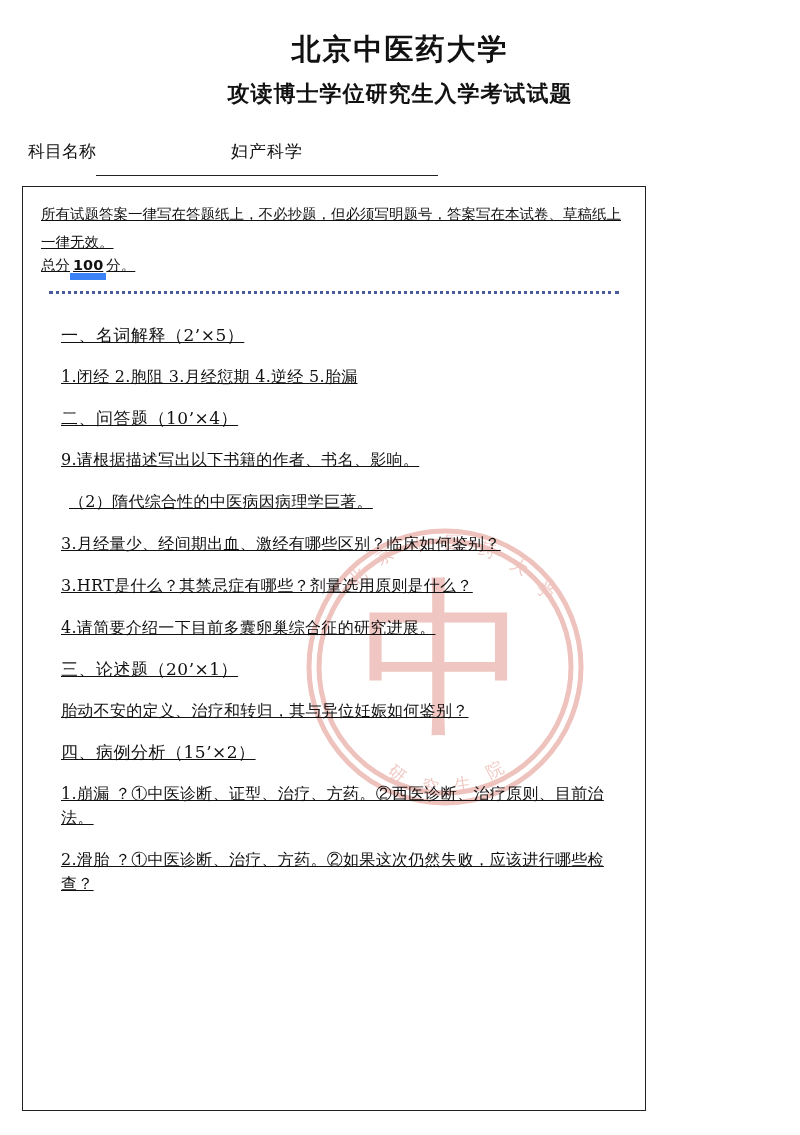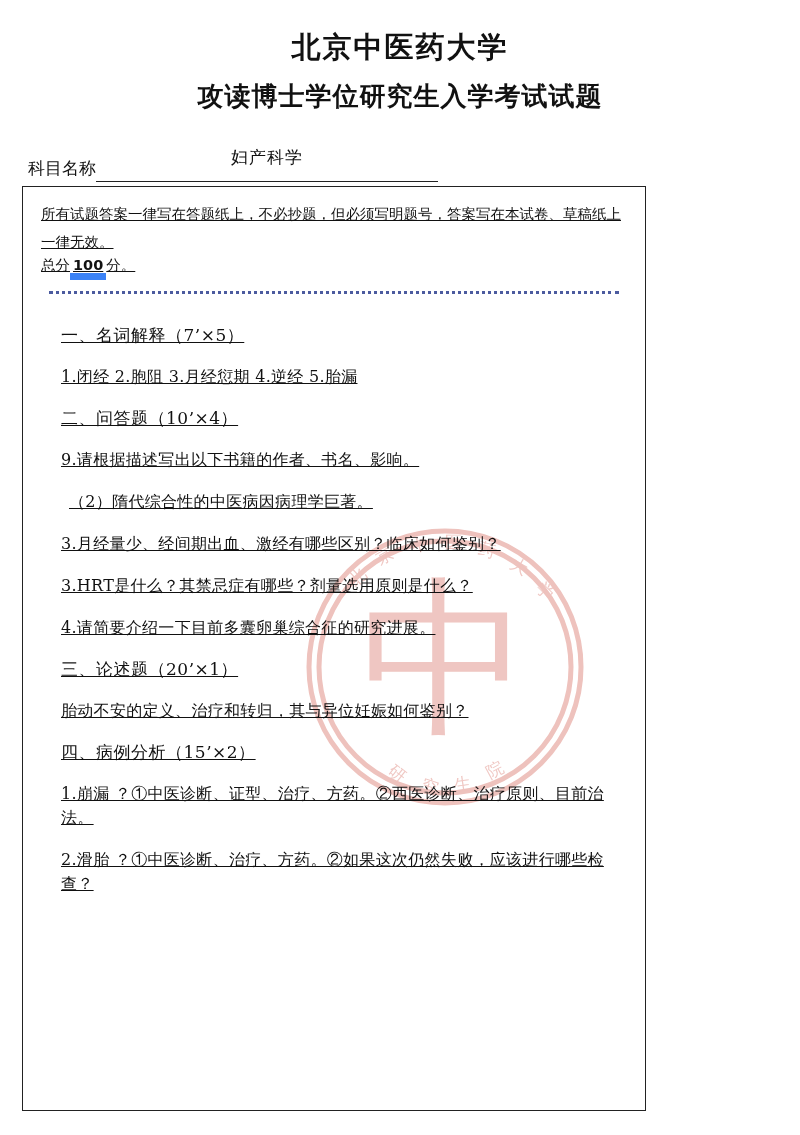--- a/index.html
+++ b/index.html
@@ -26,36 +26,36 @@
   
   .doc-header {
     text-align: center;
     padding-top: 30px;
   }
   .title-main {
     font-size: 29px;
     font-weight: bold;
     letter-spacing: 2px;
     line-height: 1.35;
-    font-family: Liberation Mono, monospace;
+    font-family: Liberation Serif, serif;
   }
   .title-sub {
-    font-size: 26px;
+    font-size: 22px;
     font-weight: bold;
     letter-spacing: 1px;
     line-height: 1.5;
     margin-top: 8px;
     font-family: "DejaVu Serif", "Liberation Serif", serif;
   }
 
   
   .subject-row {
     margin: 30px 0 0 28px;
     display: flex;
-    align-items: flex-end;
+    align-items: flex-start;
     width: 410px;
     font-size: 17px;
   }
   .subject-label {
     white-space: nowrap;
     padding-bottom: 2px;
   }
   .subject-value-wrap {
     flex: 1;
     border-bottom: 1.5px solid #222;
@@ -182,21 +182,21 @@
           <text x="92" y="256" transform="rotate(38 92 256)">研</text>
           <text x="125" y="272" transform="rotate(18 125 272)">究</text>
           <text x="160" y="274" transform="rotate(-8 160 274)">生</text>
           <text x="195" y="262" transform="rotate(-28 195 262)">院</text>
         </g>
       </svg>
     </div>
 
     <div class="content">
 
-      <div class="section-title">一、名词解释（7’×5）</div>
+      <div class="section-title">一、名词解释（2’×5）</div>
       <div class="q-line">1.闭经 2.胞阻 3.月经愆期 4.逆经 5.胎漏</div>
 
       <div class="section-title">二、问答题（10’×4）</div>
       <div class="q-line">9.请根据描述写出以下书籍的作者、书名、影响。</div>
       <div class="q-line sub">（2）隋代综合性的中医病因病理学巨著。</div>
       <div class="q-line">3.月经量少、经间期出血、激经有哪些区别？临床如何鉴别？</div>
       <div class="q-line">3.HRT是什么？其禁忌症有哪些？剂量选用原则是什么？</div>
       <div class="q-line">4.请简要介绍一下目前多囊卵巢综合征的研究进展。</div>
 
       <div class="section-title">三、论述题（20’×1）</div>

